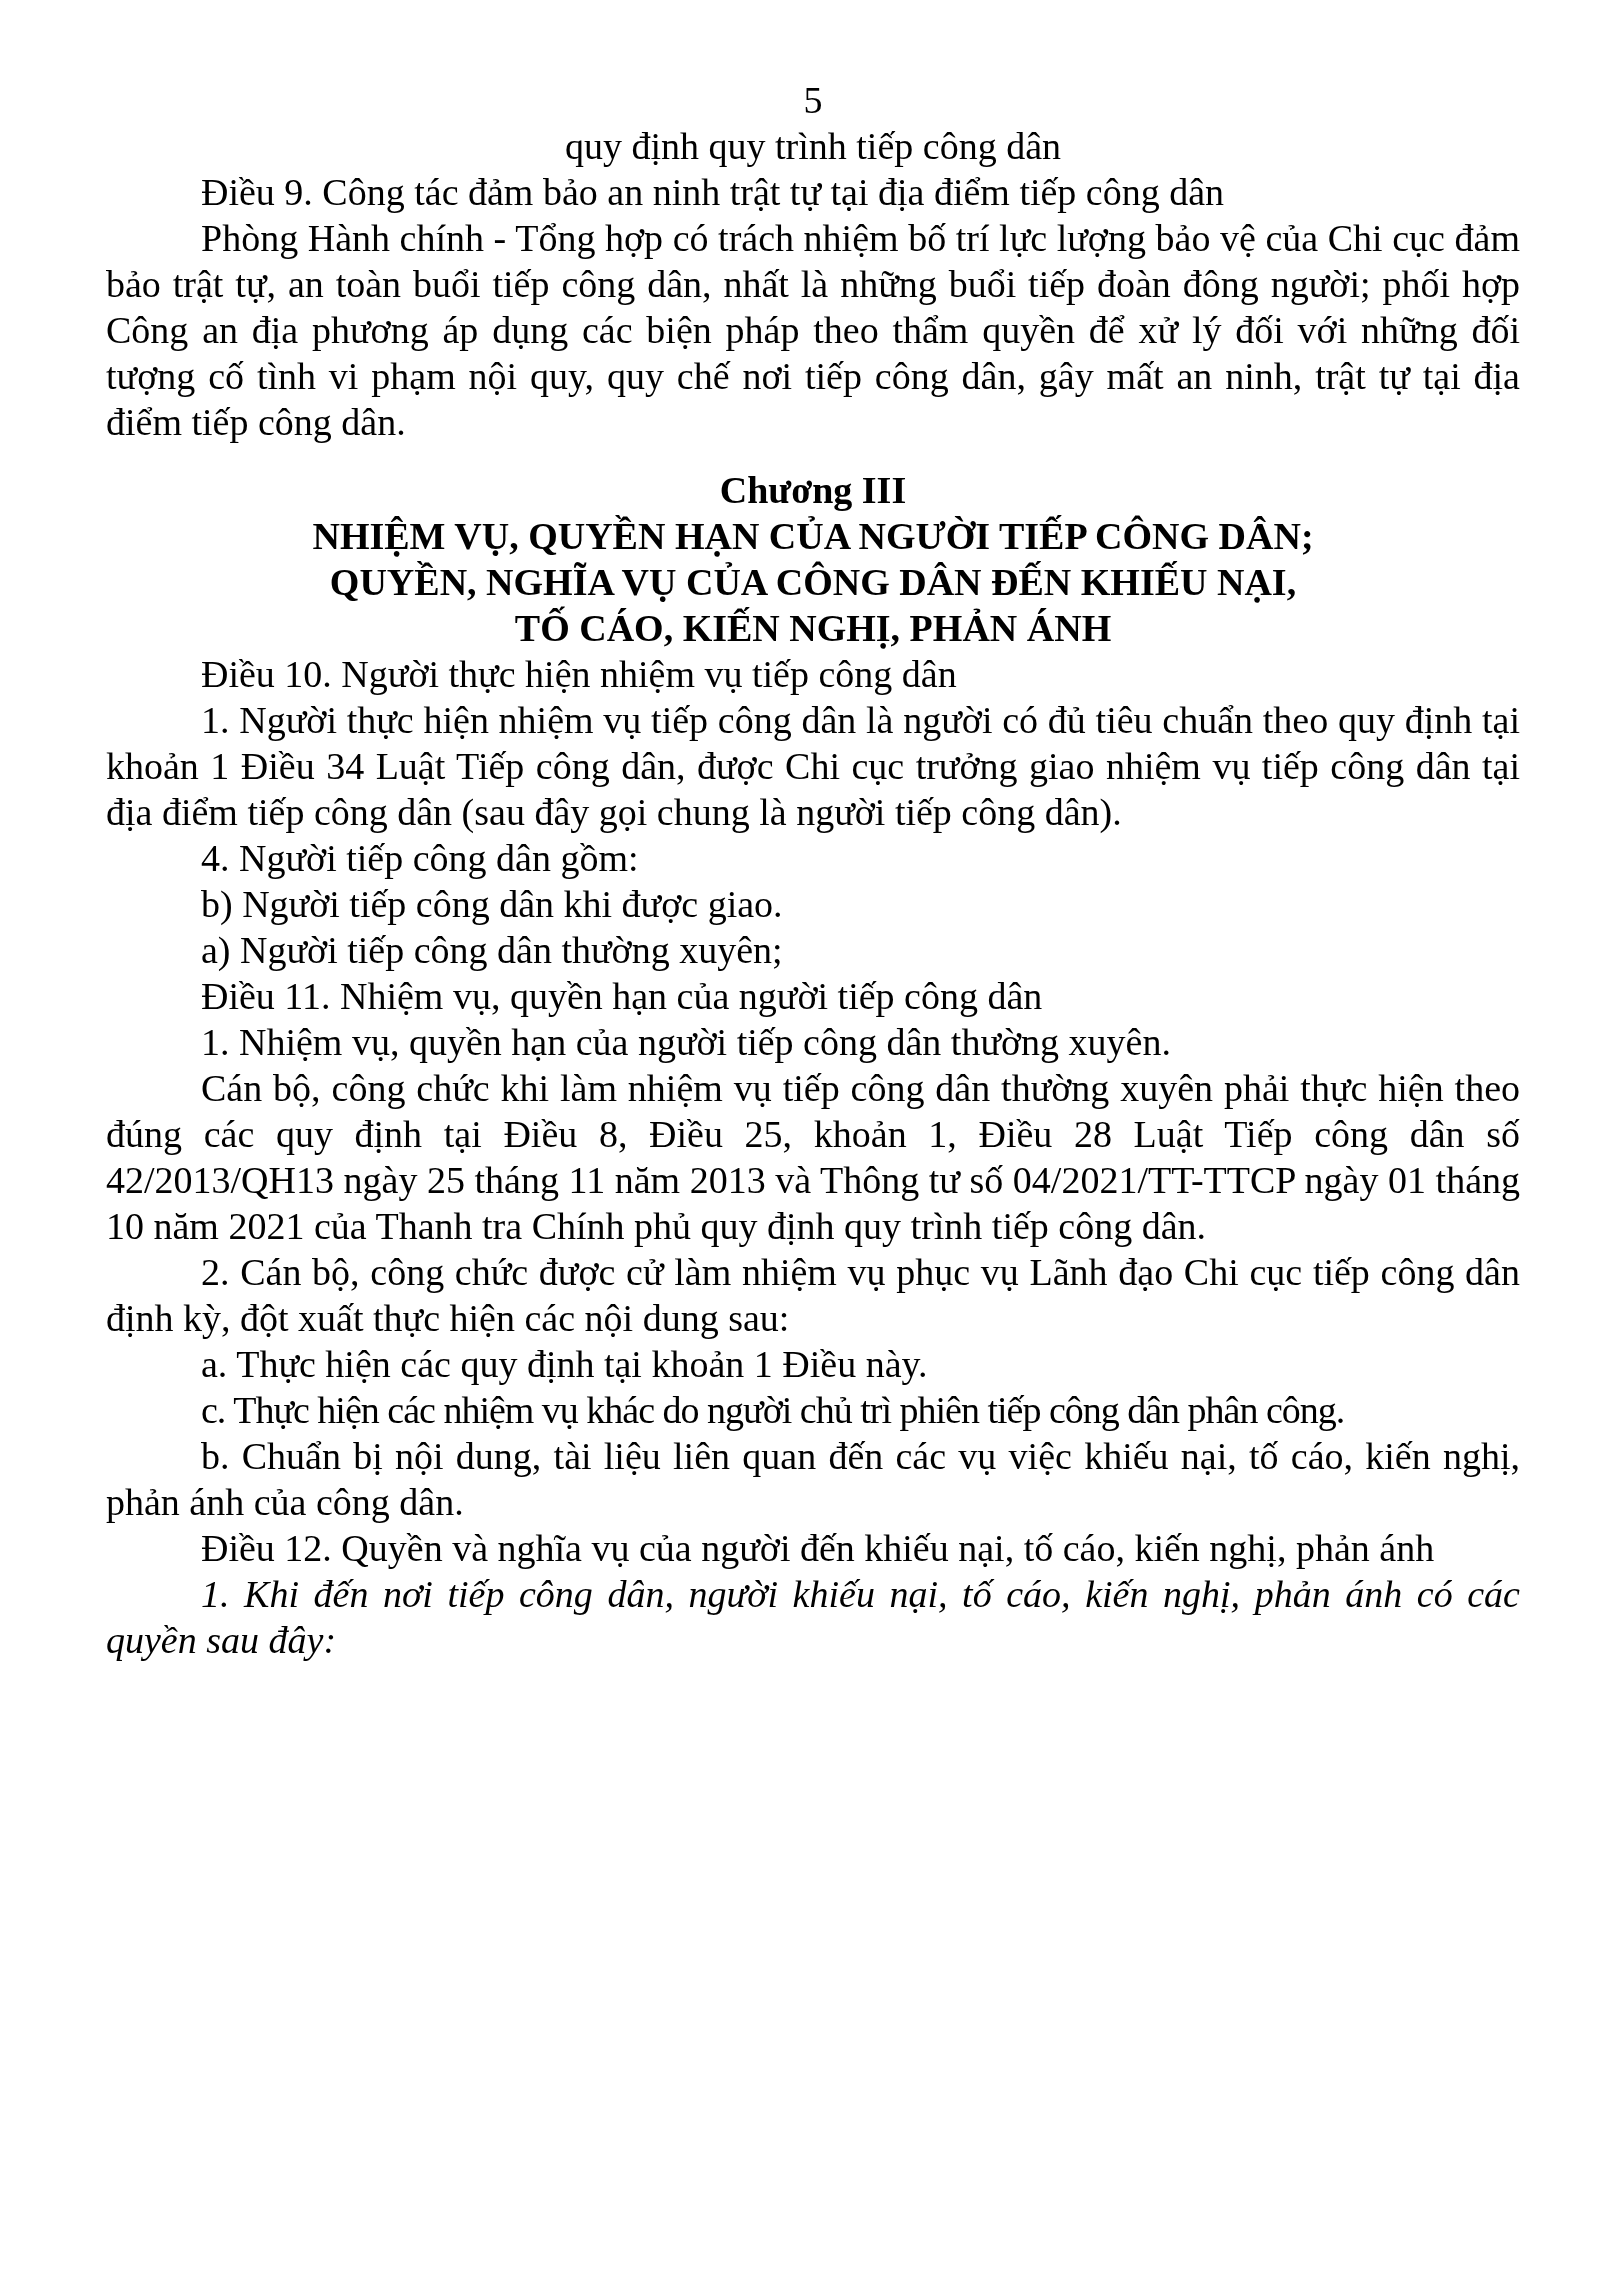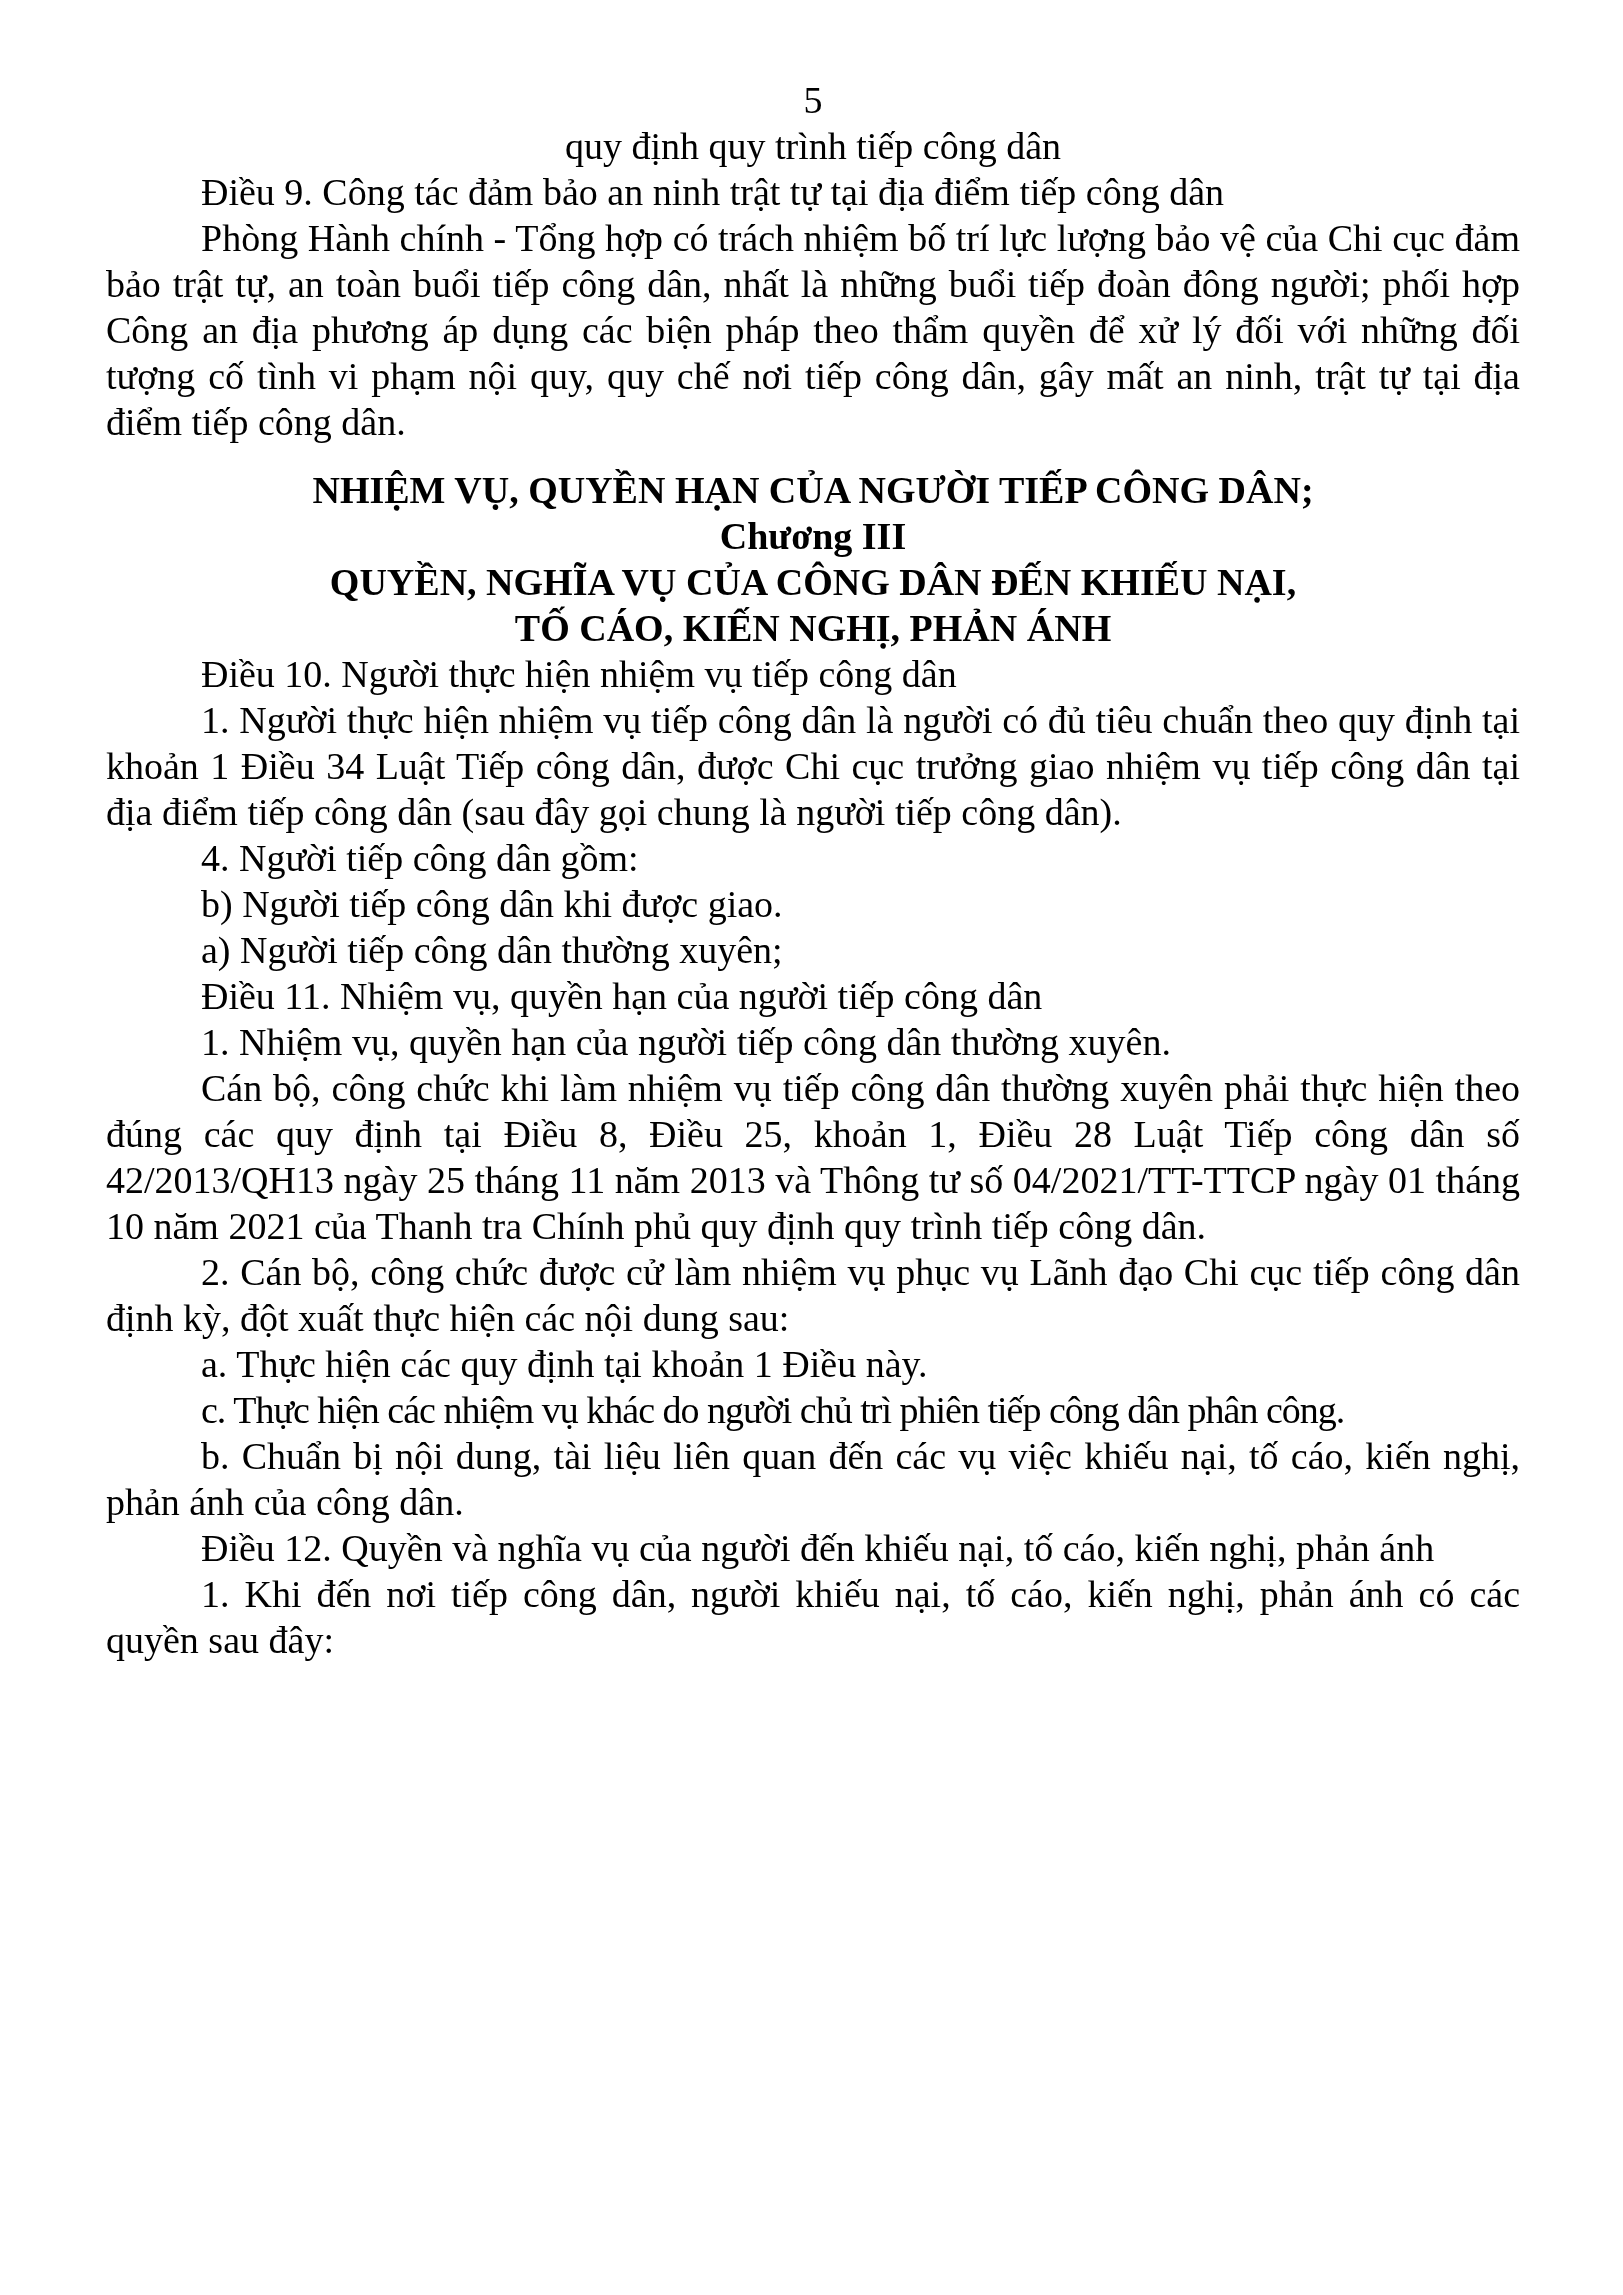--- a/index.html
+++ b/index.html
@@ -44,38 +44,39 @@
   .chapter {
     text-align: center;
     font-weight: bold;
     margin-top: 22px;
   }
   .chapter p { text-indent: 0; }
   .condensed { letter-spacing: -1px; }
   .spaced {
     line-height: 59px;
     margin-top: 19.6px;
+    font-style: italic;
   }
 </style>
 </head>
 <body>
 
 <div class="page">
 
   <p class="page-number">5</p>
 
   <p class="para-cont">quy định quy trình tiếp công dân</p>
 
   <p class="heading">Điều 9. Công tác đảm bảo an ninh trật tự tại địa điểm tiếp công dân</p>
 
   <p class="para">Phòng Hành chính - Tổng hợp có trách nhiệm bố trí lực lượng bảo vệ của Chi cục đảm bảo trật tự, an toàn buổi tiếp công dân, nhất là những buổi tiếp đoàn đông người; phối hợp Công an địa phương áp dụng các biện pháp theo thẩm quyền để xử lý đối với những đối tượng cố tình vi phạm nội quy, quy chế nơi tiếp công dân, gây mất an ninh, trật tự tại địa điểm tiếp công dân.</p>
 
   <div class="chapter">
+    <p>Chương III</p>
     <p>NHIỆM VỤ, QUYỀN HẠN CỦA NGƯỜI TIẾP CÔNG DÂN;</p>
-    <p>Chương III</p>
     <p>QUYỀN, NGHĨA VỤ CỦA CÔNG DÂN ĐẾN KHIẾU NẠI,</p>
     <p>TỐ CÁO, KIẾN NGHỊ, PHẢN ÁNH</p>
   </div>
 
   <p class="heading">Điều 10. Người thực hiện nhiệm vụ tiếp công dân</p>
 
   <p class="para">1. Người thực hiện nhiệm vụ tiếp công dân là người có đủ tiêu chuẩn theo quy định tại khoản 1 Điều 34 Luật Tiếp công dân, được Chi cục trưởng giao nhiệm vụ tiếp công dân tại địa điểm tiếp công dân (sau đây gọi chung là người tiếp công dân).</p>
   <p class="para">4. Người tiếp công dân gồm:</p>
   <p class="para">b) Người tiếp công dân khi được giao.</p>
   <p class="para">a) Người tiếp công dân thường xuyên;</p>

